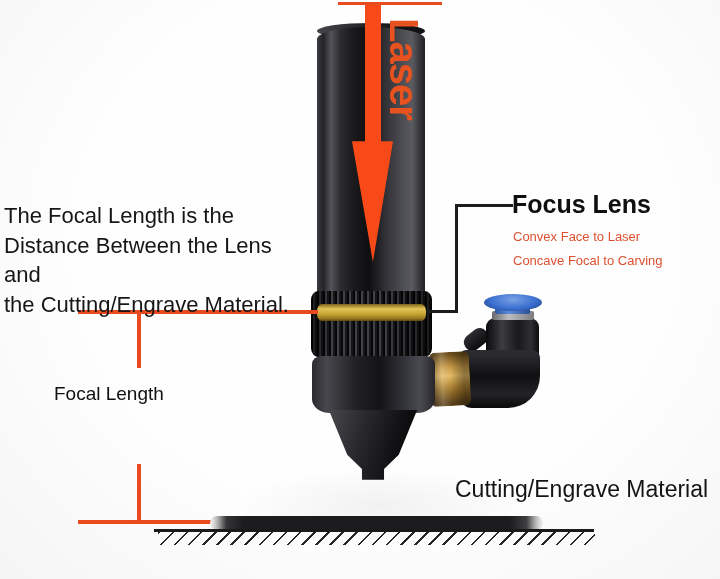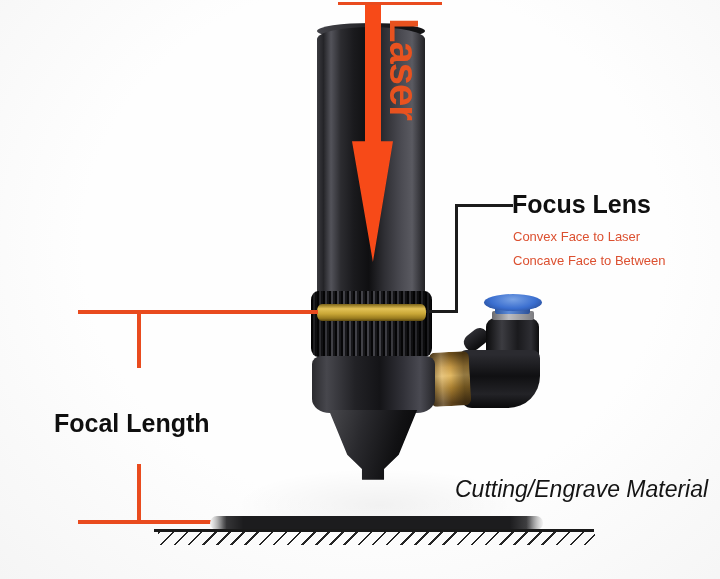--- a/index.html
+++ b/index.html
@@ -63,22 +63,22 @@
   .laser-label{left:425px;top:18px;width:100px;height:43px;line-height:43px;
     transform:rotate(90deg);transform-origin:0 0;
     font-size:40px;font-weight:bold;letter-spacing:-1px;color:var(--laser-text,#e8521f);}
 
   
   .desc{left:4px;top:201px;width:310px;font-size:22px;line-height:29.5px;color:#161616;}
   .focus-title{left:512px;top:190px;font-size:25px;font-weight:bold;color:#0f0f0f;}
   .focus-note{font-size:13px;line-height:24px;color:var(--note-orange,#dc5030);}
   .focus-note1{left:513px;top:225px;}
   .focus-note2{left:513px;top:249px;}
-  .focal-label{left:54px;top:409px;font-size:25px;font-weight:bold;color:#0f0f0f;}
-  .material-label{left:455px;top:476px;font-size:23px;color:#141414;font-style:italic;}
+  .focal-label{left:54px;top:383px;font-size:19px;font-weight:normal;color:#0f0f0f;}
+  .material-label{left:455px;top:476px;font-size:23px;color:#141414;}
   .table-label{left:420px;top:549px;font-size:23.5px;color:#141414;}
 
   
   .material-bar{left:210px;top:516px;width:333px;height:14px;border-radius:7px;
     background:linear-gradient(90deg,rgba(250,250,250,.95) 0%,rgba(250,250,250,0) 5%,rgba(250,250,250,0) 95%,rgba(250,250,250,.9) 100%),
       linear-gradient(90deg,#8f8f8f 0%,#3a3a3c 4%,#1c1c1e 10%,#1c1c1e 90%,#454547 96%,#9b9b9b 100%),
       linear-gradient(180deg,#4c4c4e 0%,#19191b 45%,#0e0e10 100%);}
   .table-line{left:154px;top:529px;width:440px;height:3px;background:#1a1a1a;}
   .table-hatch{left:158px;top:532px;width:437px;height:13px;
     background:repeating-linear-gradient(135deg,#262626 0 1.8px,transparent 1.8px 10px);}
@@ -114,24 +114,29 @@
 
   <div class="abs lead lead-h1"></div>
   <div class="abs lead lead-v"></div>
   <div class="abs lead lead-h2"></div>
 
   <div class="abs dim dim-top"></div>
   <div class="abs dim dim-tick-top"></div>
   <div class="abs dim dim-tick-bot"></div>
   <div class="abs dim dim-bot"></div>
 
+  <div class="abs desc">
+    <div>The Focal Length is the</div>
+    <div>Distance Between the Lens and</div>
+    <div>the Cutting/Engrave Material.</div>
+  </div>
 
   <div class="abs focus-title">Focus Lens</div>
   <div class="abs focus-note focus-note1">Convex Face to Laser</div>
-  <div class="abs focus-note focus-note2">Concave Face to Between</div>
+  <div class="abs focus-note focus-note2">Concave Focal to Carving</div>
 
   <div class="abs focal-label">Focal Length</div>
 
   <div class="abs material-label">Cutting/Engrave Material</div>
   <div class="abs material-bar"></div>
   <div class="abs table-line"></div>
   <div class="abs table-hatch"></div>
 
 </div>
 

